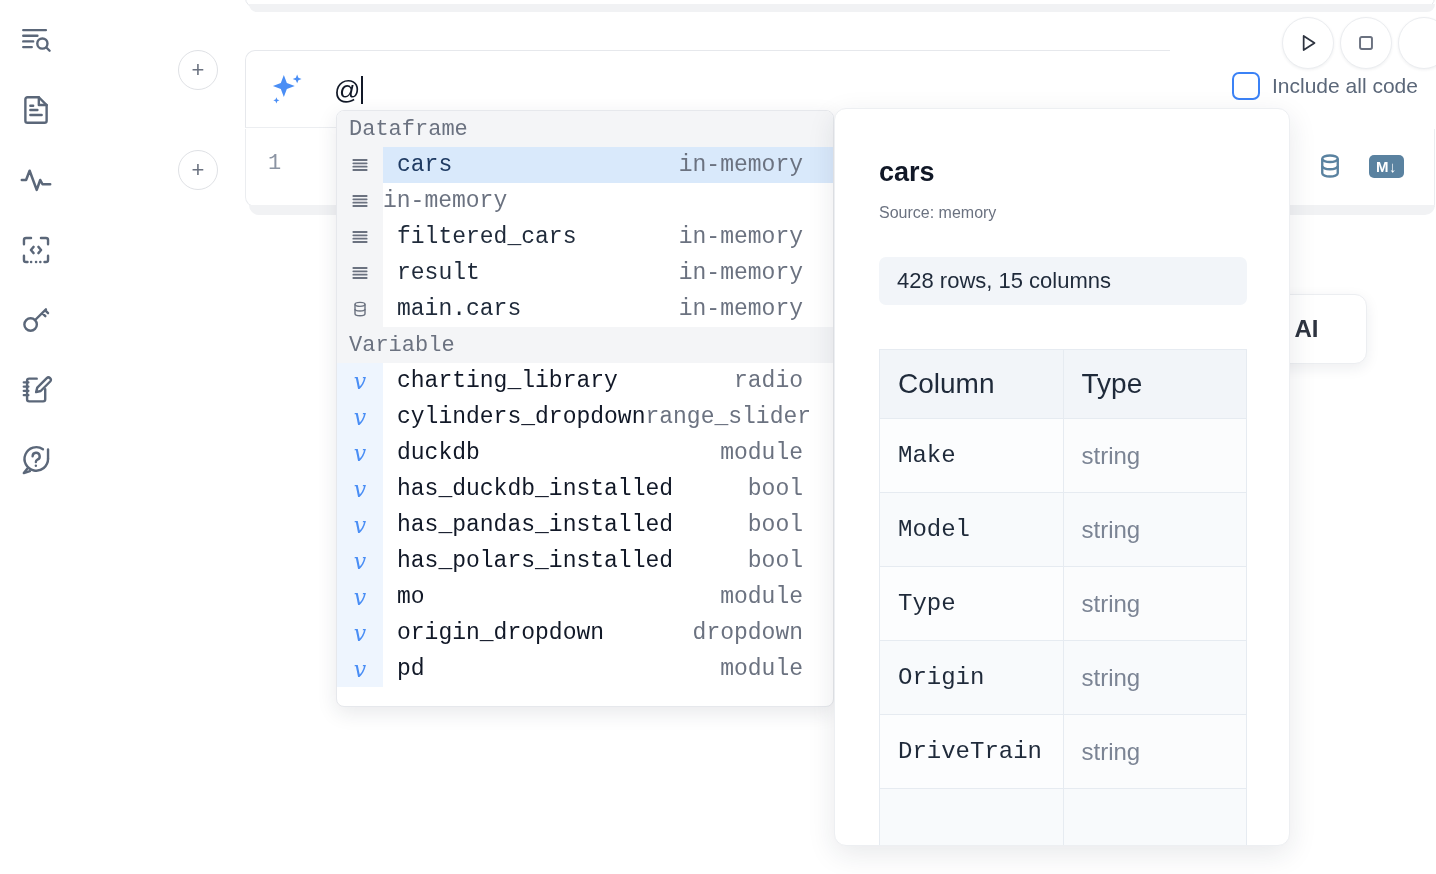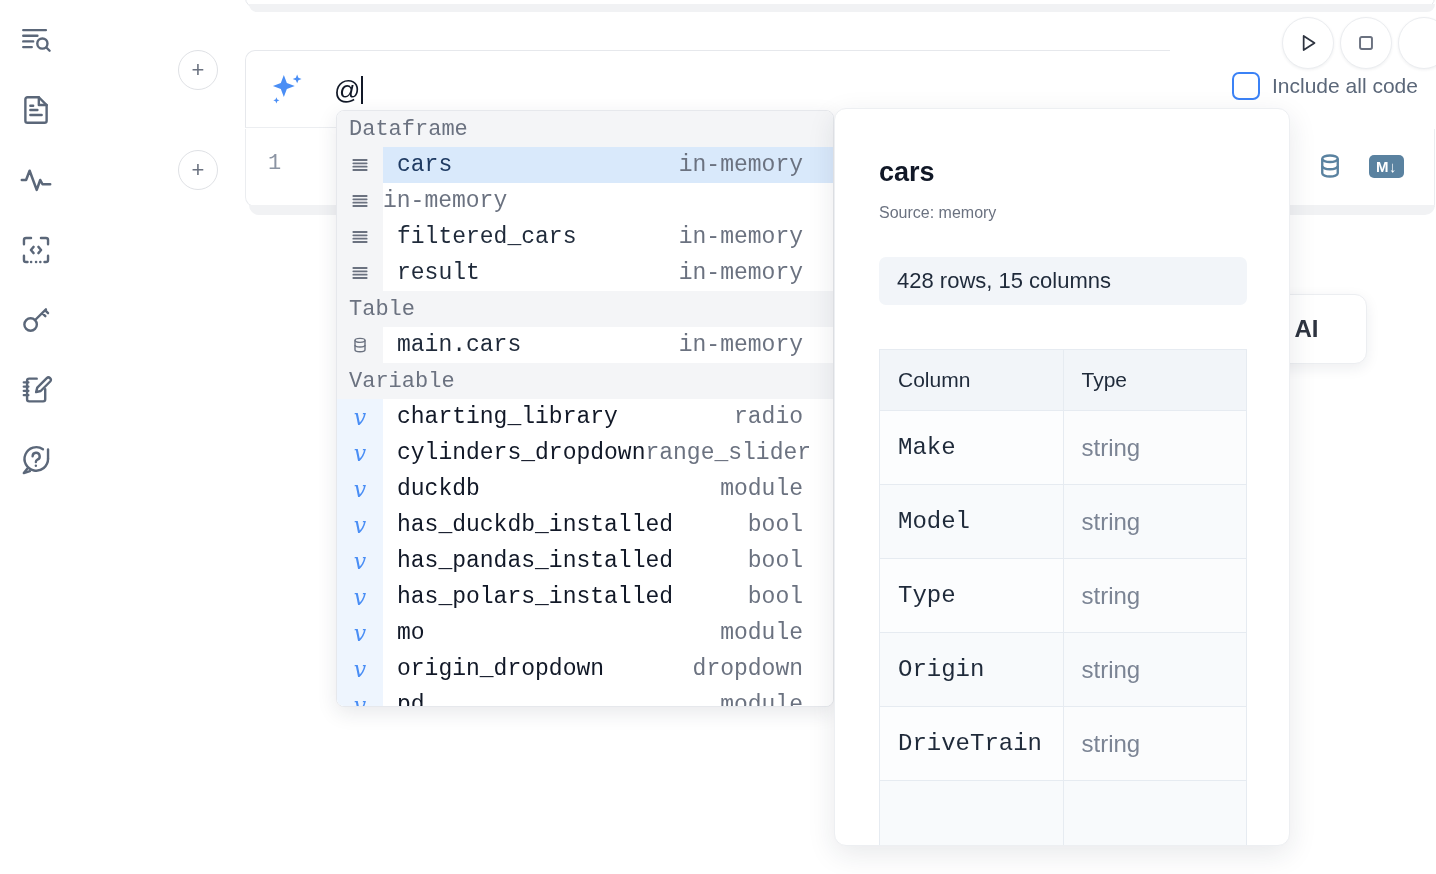--- a/index.html
+++ b/index.html
@@ -167,21 +167,21 @@
     background: #f2f5f9; border-radius: 7px;
     display: flex; align-items: center; padding-left: 18px;
     font-size: 22px; color: #1f2a3a;
   }
   .panel-table {
     position: absolute; left: 44px; top: 240px; width: 368px;
     border-collapse: collapse; table-layout: fixed;
   }
   .panel-table th {
     background: #f2f5f9; text-align: left; font-weight: 400;
-    font-size: 21px; color: #1f2a3a; padding: 18px 0 18px 18px;
+    font-size: 28px; color: #1f2a3a; padding: 18px 0 18px 18px;
     border: 1px solid #e6ebf1;
   }
   .panel-table td {
     border: 1px solid #e6ebf1; padding: 18px 0 18px 18px;
     font-size: 24px; height: 74px;
   }
   .panel-table td.col {
     font-family: "Liberation Mono", monospace; color: #1f2a3a; background: #fcfdfe;
   }
   .panel-table td.typ { color: #7b8494; background: #fbfcfd; }
@@ -331,21 +331,20 @@
         </div>
         <div class="ac-row">
           <span class="ic">
             <svg width="20" height="20" viewBox="0 0 24 24" fill="none" stroke="currentColor" stroke-width="2.2" stroke-linecap="round">
               <path d="M4 6h16M4 10h16M4 14h16M4 18h16"></path>
             </svg>
           </span>
           <span class="nm">result</span>
           <span class="tp">in-memory</span>
         </div>
-        <div class="ac-group">Table</div>
         <div class="ac-row">
           <span class="ic">
             <svg width="20" height="20" viewBox="0 0 24 24" fill="none" stroke="currentColor" stroke-width="1.7">
               <ellipse cx="12" cy="6.4" rx="6" ry="2.4"></ellipse>
               <path d="M6 6.4v11.2c0 1.33 2.69 2.4 6 2.4s6-1.07 6-2.4V6.4"></path>
               <path d="M6 12c0 1.33 2.69 2.4 6 2.4s6-1.07 6-2.4"></path>
             </svg>
           </span>
           <span class="nm">main.cars</span>
           <span class="tp">in-memory</span>

